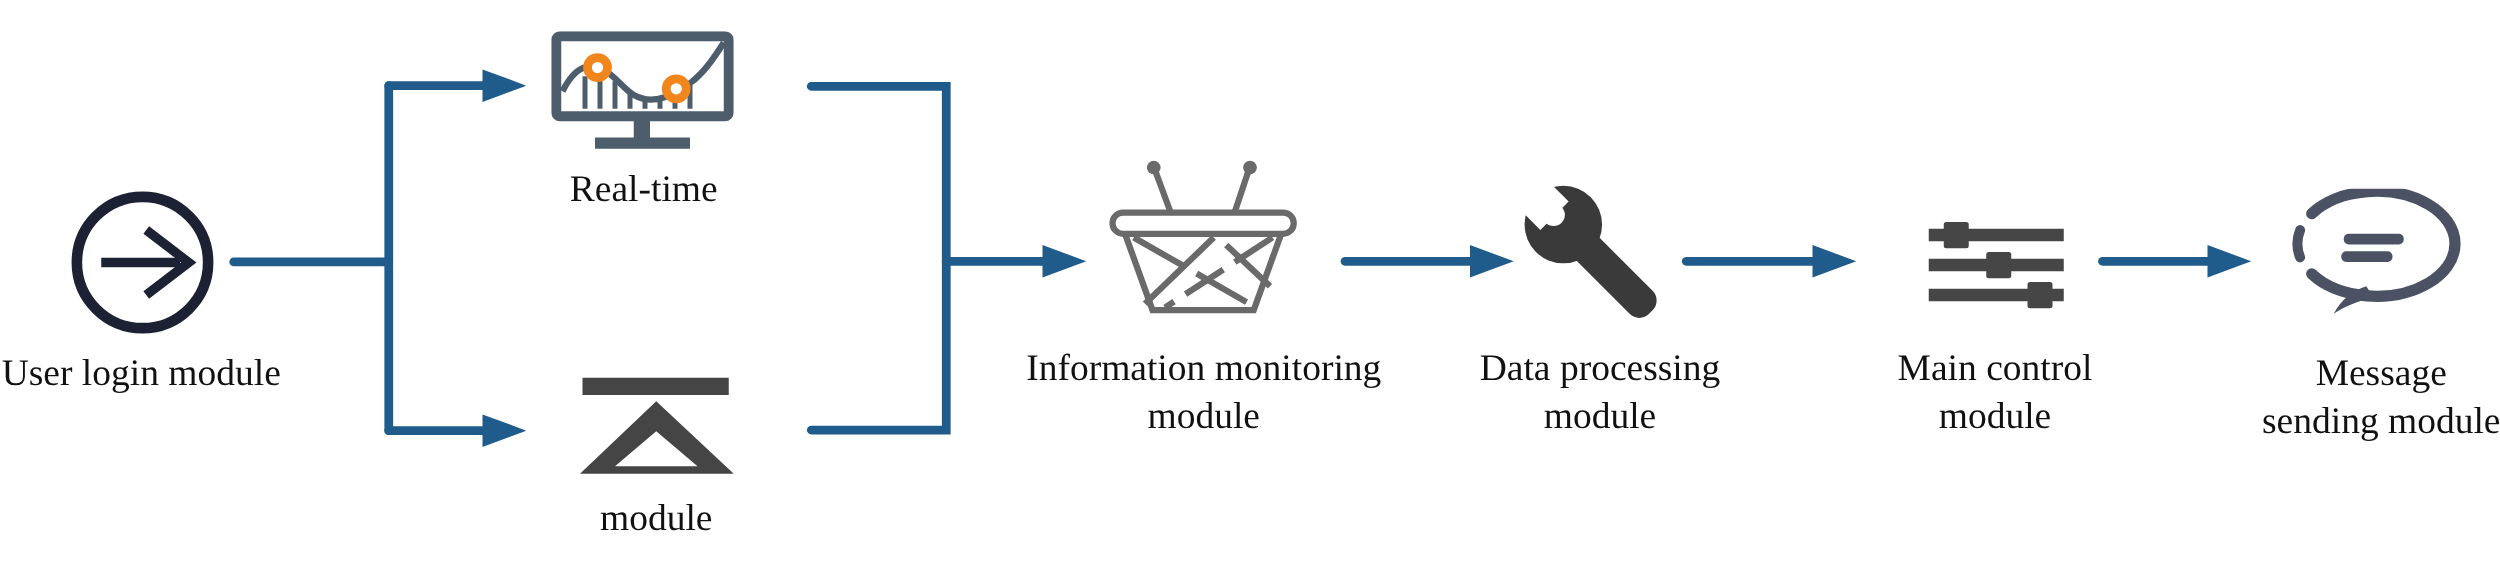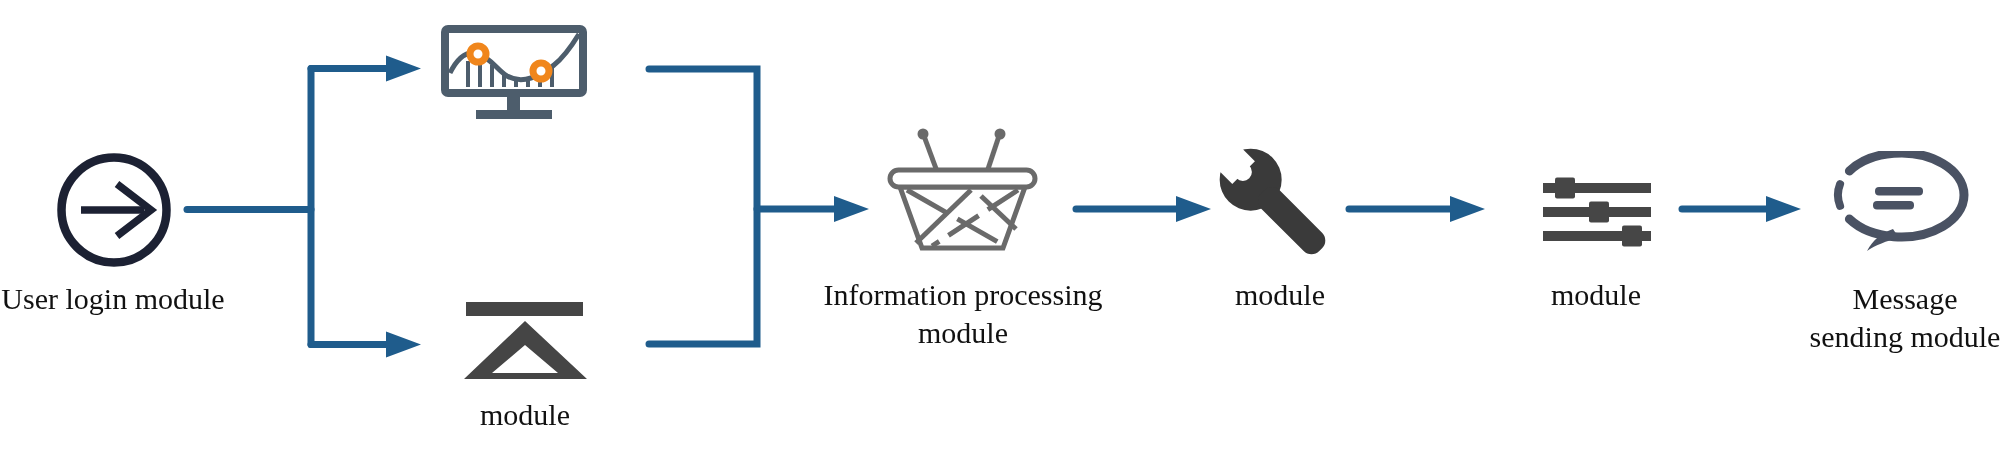--- a/index.html
+++ b/index.html
@@ -72,20 +72,21 @@
   <svg class="icon" style="left:441px;top:25px" width="146" height="95" viewBox="0 0 146 95">
     <rect x="4" y="4" width="138" height="64" rx="3" fill="#ffffff" style="stroke:var(--slate)" stroke-width="8"></rect>
     <path d="M27,36 V62 M39,32 V62 M51,40 V62 M63,49 V62 M75,54 V62 M87,53 V62 M99,50 V62 M111,41 V62" fill="none" style="stroke:var(--slate)" stroke-width="4"></path>
     <path d="M9,48 C18,30 28,26 37,29 C50,33 56,45 66,51 C74,55.5 82,55.5 90,53 C99,50.5 106,46 113,40 C122,33 130,22 138,9" fill="none" style="stroke:var(--slate)" stroke-width="5"></path>
     <circle cx="37" cy="29" r="8" fill="#ffffff" style="stroke:var(--orange)" stroke-width="7"></circle>
     <circle cx="100" cy="46" r="8" fill="#ffffff" style="stroke:var(--orange)" stroke-width="7"></circle>
     <rect x="66" y="68" width="13" height="18" style="fill:var(--slate)"></rect>
     <rect x="35" y="85" width="76" height="9" style="fill:var(--slate)"></rect>
   </svg>
   <div class="label" style="left:345px;top:133px;width:340px">
+    <div>Real-time</div>
   </div>
 
   <svg class="icon" style="left:463px;top:302px" width="124" height="78" viewBox="0 0 124 78">
     <rect x="3" y="0" width="117" height="14" style="fill:var(--darkgray)"></rect>
     <path d="M62,19 L124,77 L1,77 Z M62,43 L95,71 L29,71 Z" fill-rule="evenodd" style="fill:var(--darkgray)"></path>
   </svg>
   <div class="label" style="left:355px;top:396px;width:340px">
     <div>module</div>
   </div>
 
@@ -99,47 +100,49 @@
     <path d="M15,61 L140,61 L118,122 L37,122 Z" fill="#ffffff" style="stroke:var(--gray)" stroke-width="5"></path>
     <g style="stroke:var(--gray)" stroke-width="5" fill="none">
       <path d="M22,64 L118,119" stroke-dasharray="46 12"></path>
       <path d="M86,64 L31,117"></path>
       <path d="M133,64 L47,120" stroke-dasharray="36 11"></path>
       <path d="M96,70 L131,103"></path>
     </g>
     <rect x="5" y="44" width="145" height="17" rx="8.5" fill="#ffffff" style="stroke:var(--gray)" stroke-width="5"></rect>
   </svg>
   <div class="label" style="left:793px;top:276px;width:340px">
-    <div>Information processing</div>
+    <div>Information monitoring</div>
     <div>module</div>
   </div>
 
   <svg class="icon" style="left:1203px;top:140px" width="142" height="140" viewBox="0 0 142 140">
     <g transform="rotate(-45 71 63)">
       <circle cx="71" cy="30" r="31" style="fill:var(--wrench)"></circle>
       <rect x="58" y="47" width="26" height="82" rx="11" style="fill:var(--wrench)"></rect>
       <rect x="55" y="-12" width="32" height="32" fill="#ffffff"></rect>
       <circle cx="71" cy="19" r="9" fill="#ffffff"></circle>
     </g>
   </svg>
   <div class="label" style="left:1110px;top:276px;width:340px">
+    <div>Data processing</div>
     <div>module</div>
   </div>
 
   <svg class="icon" style="left:1541px;top:177px" width="112" height="72" viewBox="0 0 112 72">
     <g style="fill:var(--controls)">
       <rect x="2" y="6" width="108" height="10"></rect>
       <rect x="2" y="30" width="108" height="10"></rect>
       <rect x="2" y="54" width="108" height="10"></rect>
       <rect x="14" y="0.5" width="20" height="21" rx="2"></rect>
       <rect x="48" y="24.5" width="20" height="21" rx="2"></rect>
       <rect x="81" y="48.5" width="20" height="21" rx="2"></rect>
     </g>
   </svg>
   <div class="label" style="left:1426px;top:276px;width:340px">
+    <div>Main control</div>
     <div>module</div>
   </div>
 
   <svg class="icon" style="left:1829px;top:151px" width="145" height="106" viewBox="0 0 145 106">
     <path d="M20.4,19.9 A63,42 0 1 1 20.4,68.1" fill="none" style="stroke:var(--bubble)" stroke-width="9" stroke-linecap="round"></path>
     <path d="M11.1,33.1 A63,42 0 0 0 11.1,54.9" fill="none" style="stroke:var(--bubble)" stroke-width="8" stroke-linecap="round"></path>
     <path d="M38,100 C44,89 52,82 64,78 L70,87 C57,90 47,94 38,100 Z" style="fill:var(--bubble)"></path>
     <rect x="46" y="36" width="48" height="8.5" rx="4" style="fill:var(--bubble)"></rect>
     <rect x="44" y="50" width="41" height="8.5" rx="4" style="fill:var(--bubble)"></rect>
   </svg>

